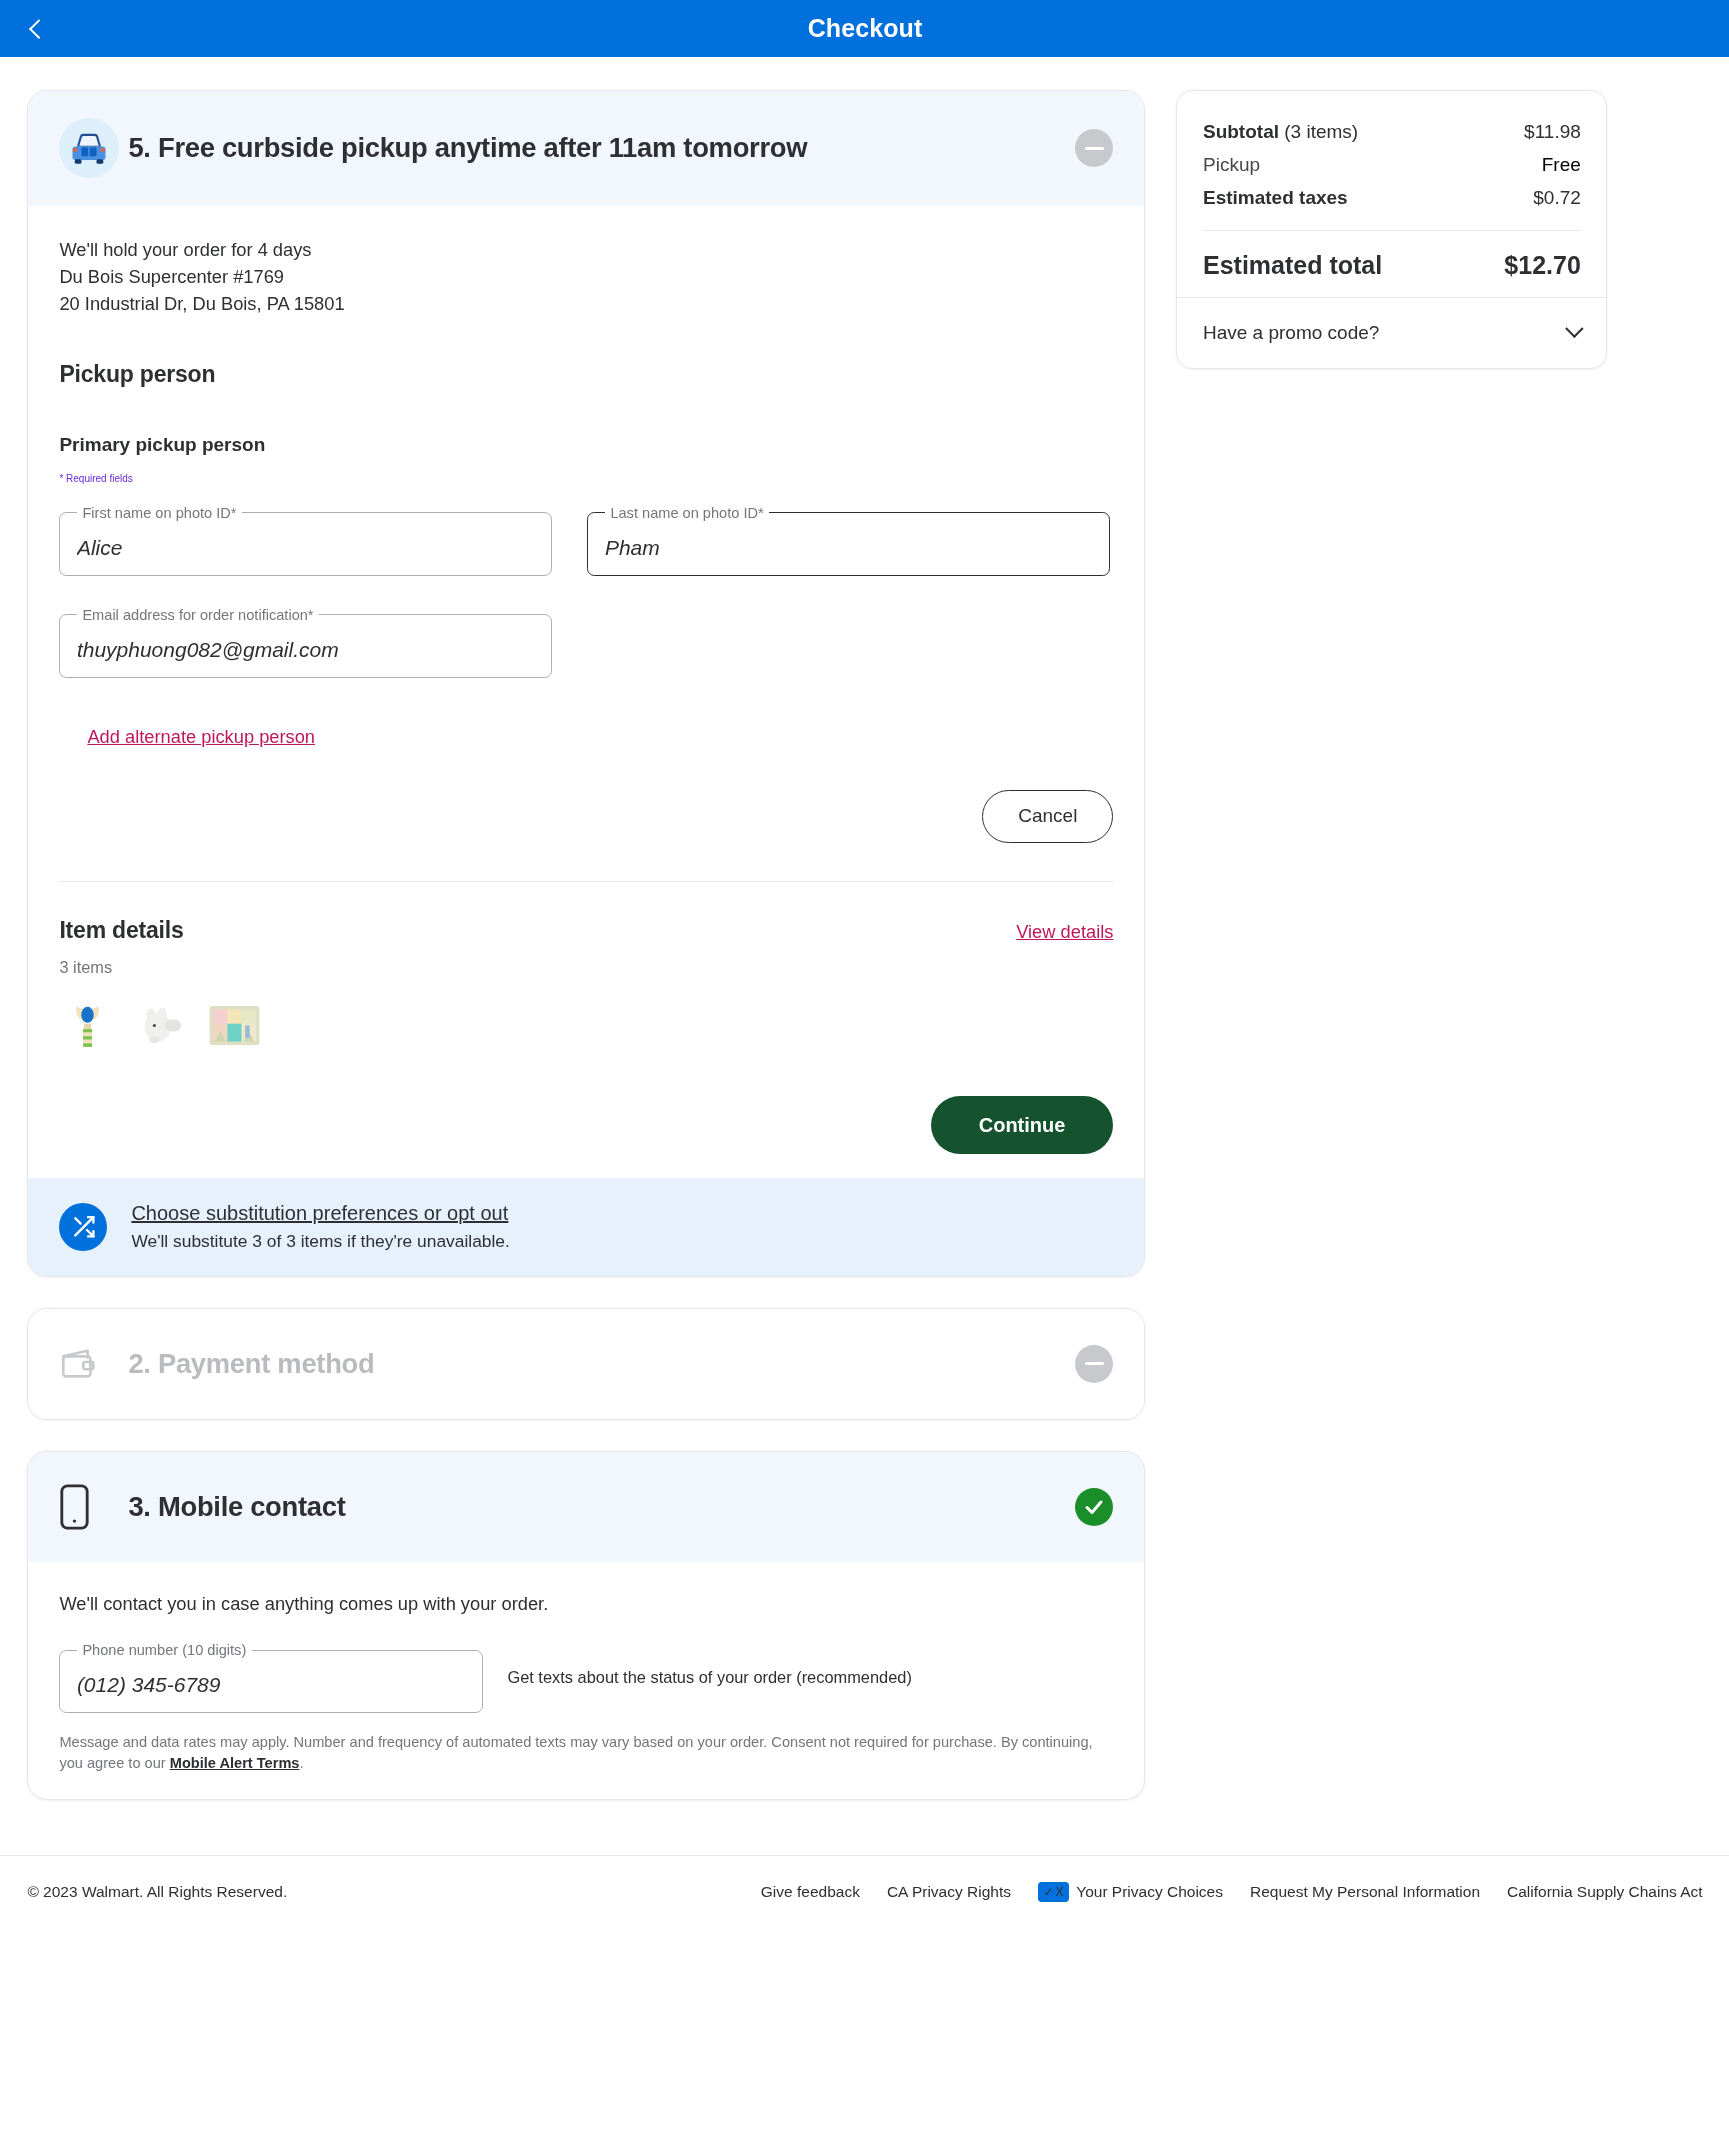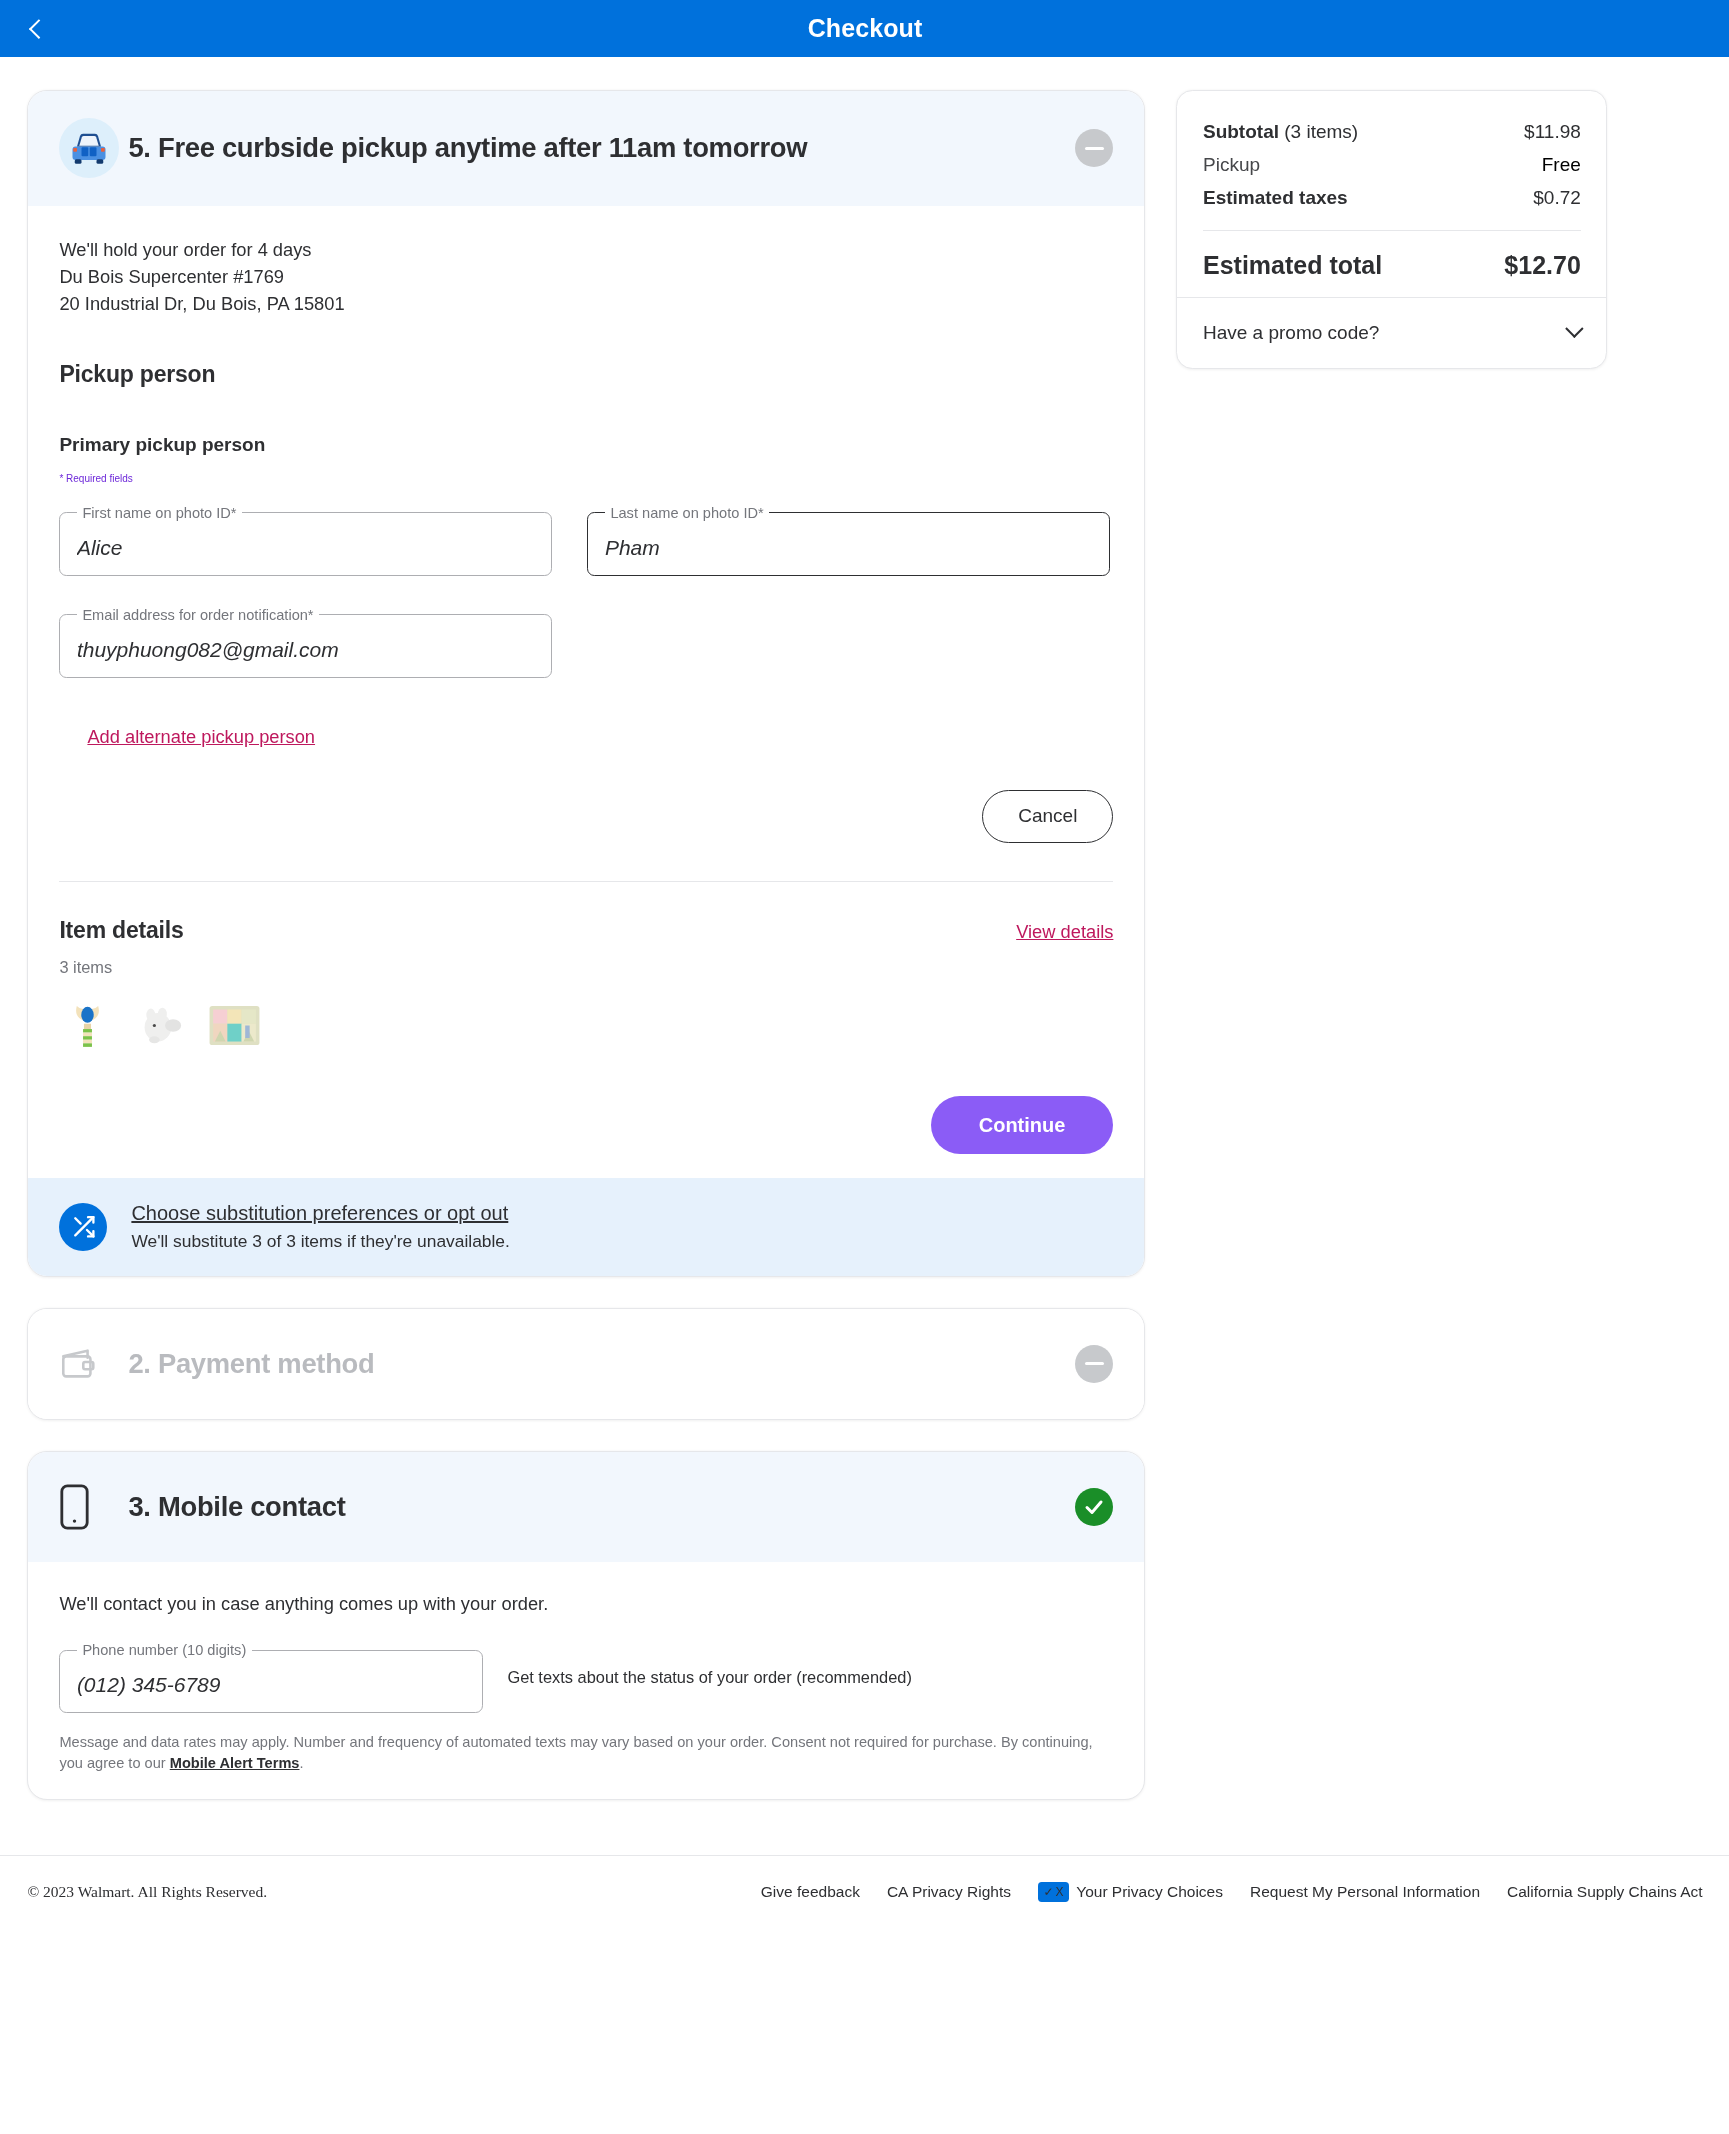--- a/index.html
+++ b/index.html
@@ -176,21 +176,21 @@
     border-radius: 913px;
     cursor: pointer;
     padding: 0 35px;
     height: 53px;
     display: inline-flex;
     align-items: center;
     justify-content: center;
   }
   .btn-outline { background: #fff; border: 0.9px solid #2e2f32; color: #2e2f32; }
   .btn-primary {
-    background: #8b5cf6; border: none; color: #fff;
+    background: #14532d; border: none; color: #fff;
     font-weight: 700; height: 58px; padding: 0 48px; font-size: 20px;
   }
 
   .divider { height: 0.9px; background: #e6e7ea; margin: 38px 0 0 0; }
 
   .items-head {
     display: flex; align-items: baseline; justify-content: space-between;
     margin-top: 35px;
   }
   .items-title { font-size: 23px; font-weight: 700; letter-spacing: -0.2px; }
@@ -264,21 +264,21 @@
   
   .footer {
     border-top: 0.9px solid #e6e7ea;
     margin-top: 24px;
     padding: 25.6px 27.4px 22px 27.4px;
     display: flex;
     align-items: center;
     font-size: 15.5px;
     color: #2e2f32;
   }
-  .copyright { flex: none; font-family: Liberation Serif, serif; }
+  .copyright { flex: none; }
   .foot-links {
     flex: 1;
     display: flex;
     justify-content: flex-end;
     align-items: center;
     gap: 27px;
   }
   .foot-links span, .foot-links a { cursor: pointer; color: #2e2f32; text-decoration: none; }
   .privacy-choice { display: inline-flex; align-items: center; gap: 7.3px; }
   .pc-badge {

